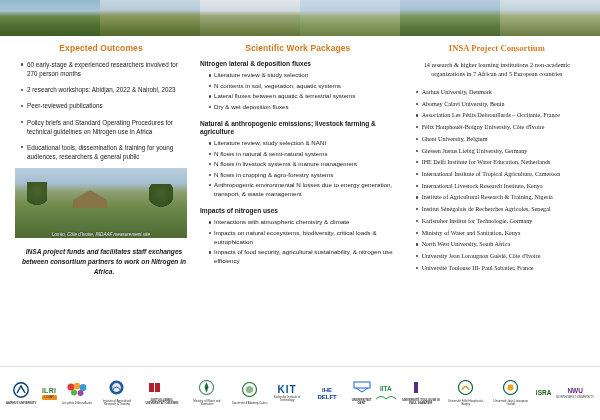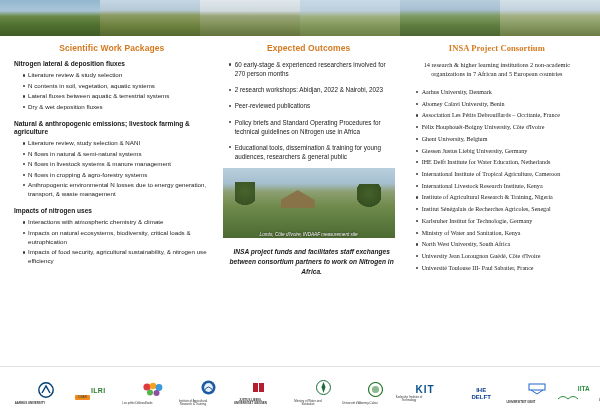--- a/index.html
+++ b/index.html
@@ -201,21 +201,20 @@
   .logo {
     display: flex;
     flex-direction: column;
     align-items: center;
     justify-content: center;
     text-align: center;
     line-height: 1.05;
   }
   .logo .mark {
     display: block;
-    padding-left: 32px;
   }
   .logo .cap {
     font-size: 2.9px;
     color: #333;
     margin-top: 1px;
     max-width: 40px;
   }
   .logo .cap.b { font-weight: bold; }
 
   .ilri { color: #2e7d32; font-size: 7px; font-weight: bold; letter-spacing: .3px; }
@@ -235,66 +234,66 @@
   <div class="photo ph1"></div>
   <div class="photo ph2"></div>
   <div class="photo ph3"></div>
   <div class="photo ph4"></div>
   <div class="photo ph5"></div>
   <div class="photo ph6"></div>
 </div>
 
 <div class="columns">
 
-  <div class="col col-1">
-    <div class="col-title">Scientific Work Packages</div>
-
-    <div class="section-head">Nitrogen lateral &amp; deposition fluxes</div>
-    <ul class="bullets">
-      <li>Literature review &amp; study selection</li>
-      <li>N contents in soil, vegetation, aquatic systems</li>
-      <li>Lateral fluxes between aquatic &amp; terrestrial systems</li>
-      <li>Dry &amp; wet deposition fluxes</li>
-    </ul>
-
-    <div class="section-head gap">Natural &amp; anthropogenic emissions; livestock farming &amp; agriculture</div>
-    <ul class="bullets">
-      <li>Literature review, study selection &amp; NANI</li>
-      <li>N flows in natural &amp; semi-natural systems</li>
-      <li>N flows in livestock systems &amp; manure management</li>
-      <li>N flows in cropping &amp; agro-forestry systems</li>
-      <li>Anthropogenic environmental N losses due to energy generation, transport, &amp; waste management</li>
-    </ul>
-
-    <div class="section-head gap">Impacts of nitrogen uses</div>
-    <ul class="bullets">
-      <li>Interactions with atmospheric chemistry &amp; climate</li>
-      <li>Impacts on natural ecosystems, biodiversity, critical loads &amp; eutrophication</li>
-      <li>Impacts of food security, agricultural sustainability, &amp; nitrogen use efficiency</li>
-    </ul>
-  </div>
-
   <div class="col col-2">
     <div class="col-title">Expected Outcomes</div>
     <ul class="outcomes">
       <li>60 early-stage &amp; experienced researchers involved for 270 person months</li>
       <li>2 research workshops: Abidjan, 2022 &amp; Nairobi, 2023</li>
       <li>Peer-reviewed publications</li>
       <li>Policy briefs and Standard Operating Procedures for technical guidelines on Nitrogen use in Africa</li>
       <li>Educational tools, dissemination &amp; training for young audiences, researchers &amp; general public</li>
     </ul>
 
     <div class="mid-photo">
       <div class="tree"></div>
       <div class="tree2"></div>
       <div class="hut"></div>
       <div class="photo-caption">Lomto, Côte d'Ivoire, INDAAF measurement site</div>
     </div>
 
     <div class="mid-statement">INSA project funds and facilitates staff exchanges between consortium partners to work on Nitrogen in Africa.</div>
+  </div>
+
+  <div class="col col-1">
+    <div class="col-title">Scientific Work Packages</div>
+
+    <div class="section-head">Nitrogen lateral &amp; deposition fluxes</div>
+    <ul class="bullets">
+      <li>Literature review &amp; study selection</li>
+      <li>N contents in soil, vegetation, aquatic systems</li>
+      <li>Lateral fluxes between aquatic &amp; terrestrial systems</li>
+      <li>Dry &amp; wet deposition fluxes</li>
+    </ul>
+
+    <div class="section-head gap">Natural &amp; anthropogenic emissions; livestock farming &amp; agriculture</div>
+    <ul class="bullets">
+      <li>Literature review, study selection &amp; NANI</li>
+      <li>N flows in natural &amp; semi-natural systems</li>
+      <li>N flows in livestock systems &amp; manure management</li>
+      <li>N flows in cropping &amp; agro-forestry systems</li>
+      <li>Anthropogenic environmental N losses due to energy generation, transport, &amp; waste management</li>
+    </ul>
+
+    <div class="section-head gap">Impacts of nitrogen uses</div>
+    <ul class="bullets">
+      <li>Interactions with atmospheric chemistry &amp; climate</li>
+      <li>Impacts on natural ecosystems, biodiversity, critical loads &amp; eutrophication</li>
+      <li>Impacts of food security, agricultural sustainability, &amp; nitrogen use efficiency</li>
+    </ul>
   </div>
 
   <div class="col col-3">
     <div class="col-title">INSA Project Consortium</div>
     <div class="consortium-intro">14 research &amp; higher learning institutions 2 non-academic organizations in 7 African and 5 European countries</div>
     <ul class="partners">
       <li>Aarhus University, Denmark</li>
       <li>Abomey Calavi University, Benin</li>
       <li>Association Les Pétits Debrouillards – Occitanie, France</li>
       <li>Félix Houphouët-Boigny University, Côte d'Ivoire</li>

